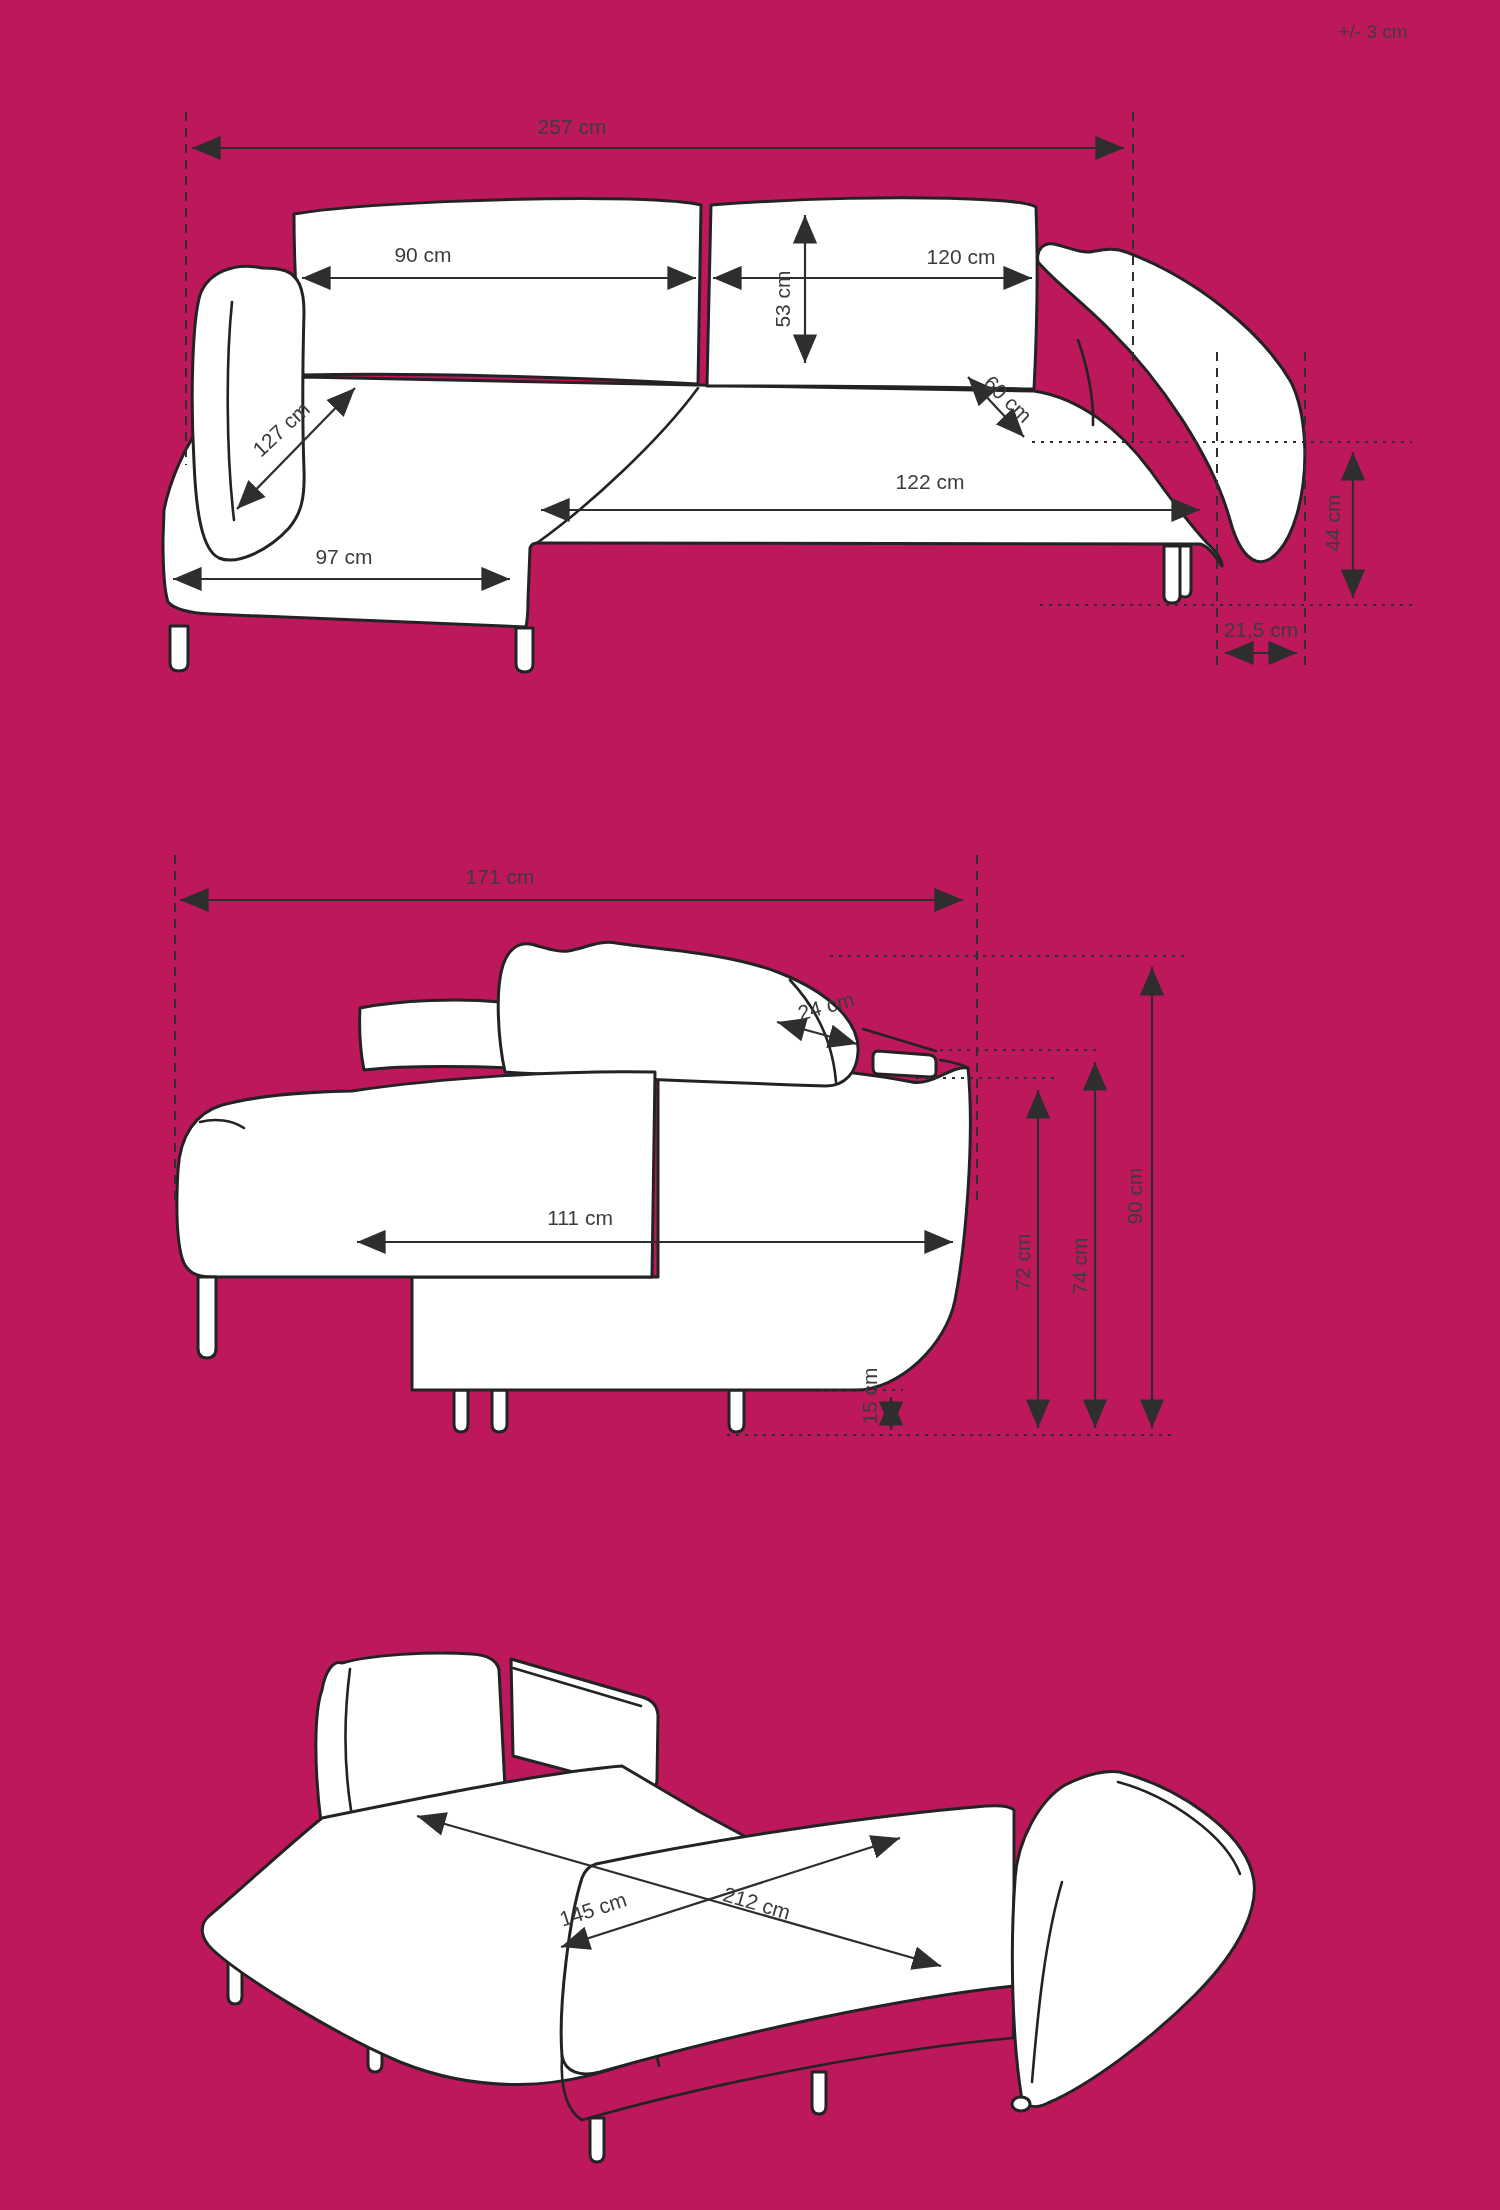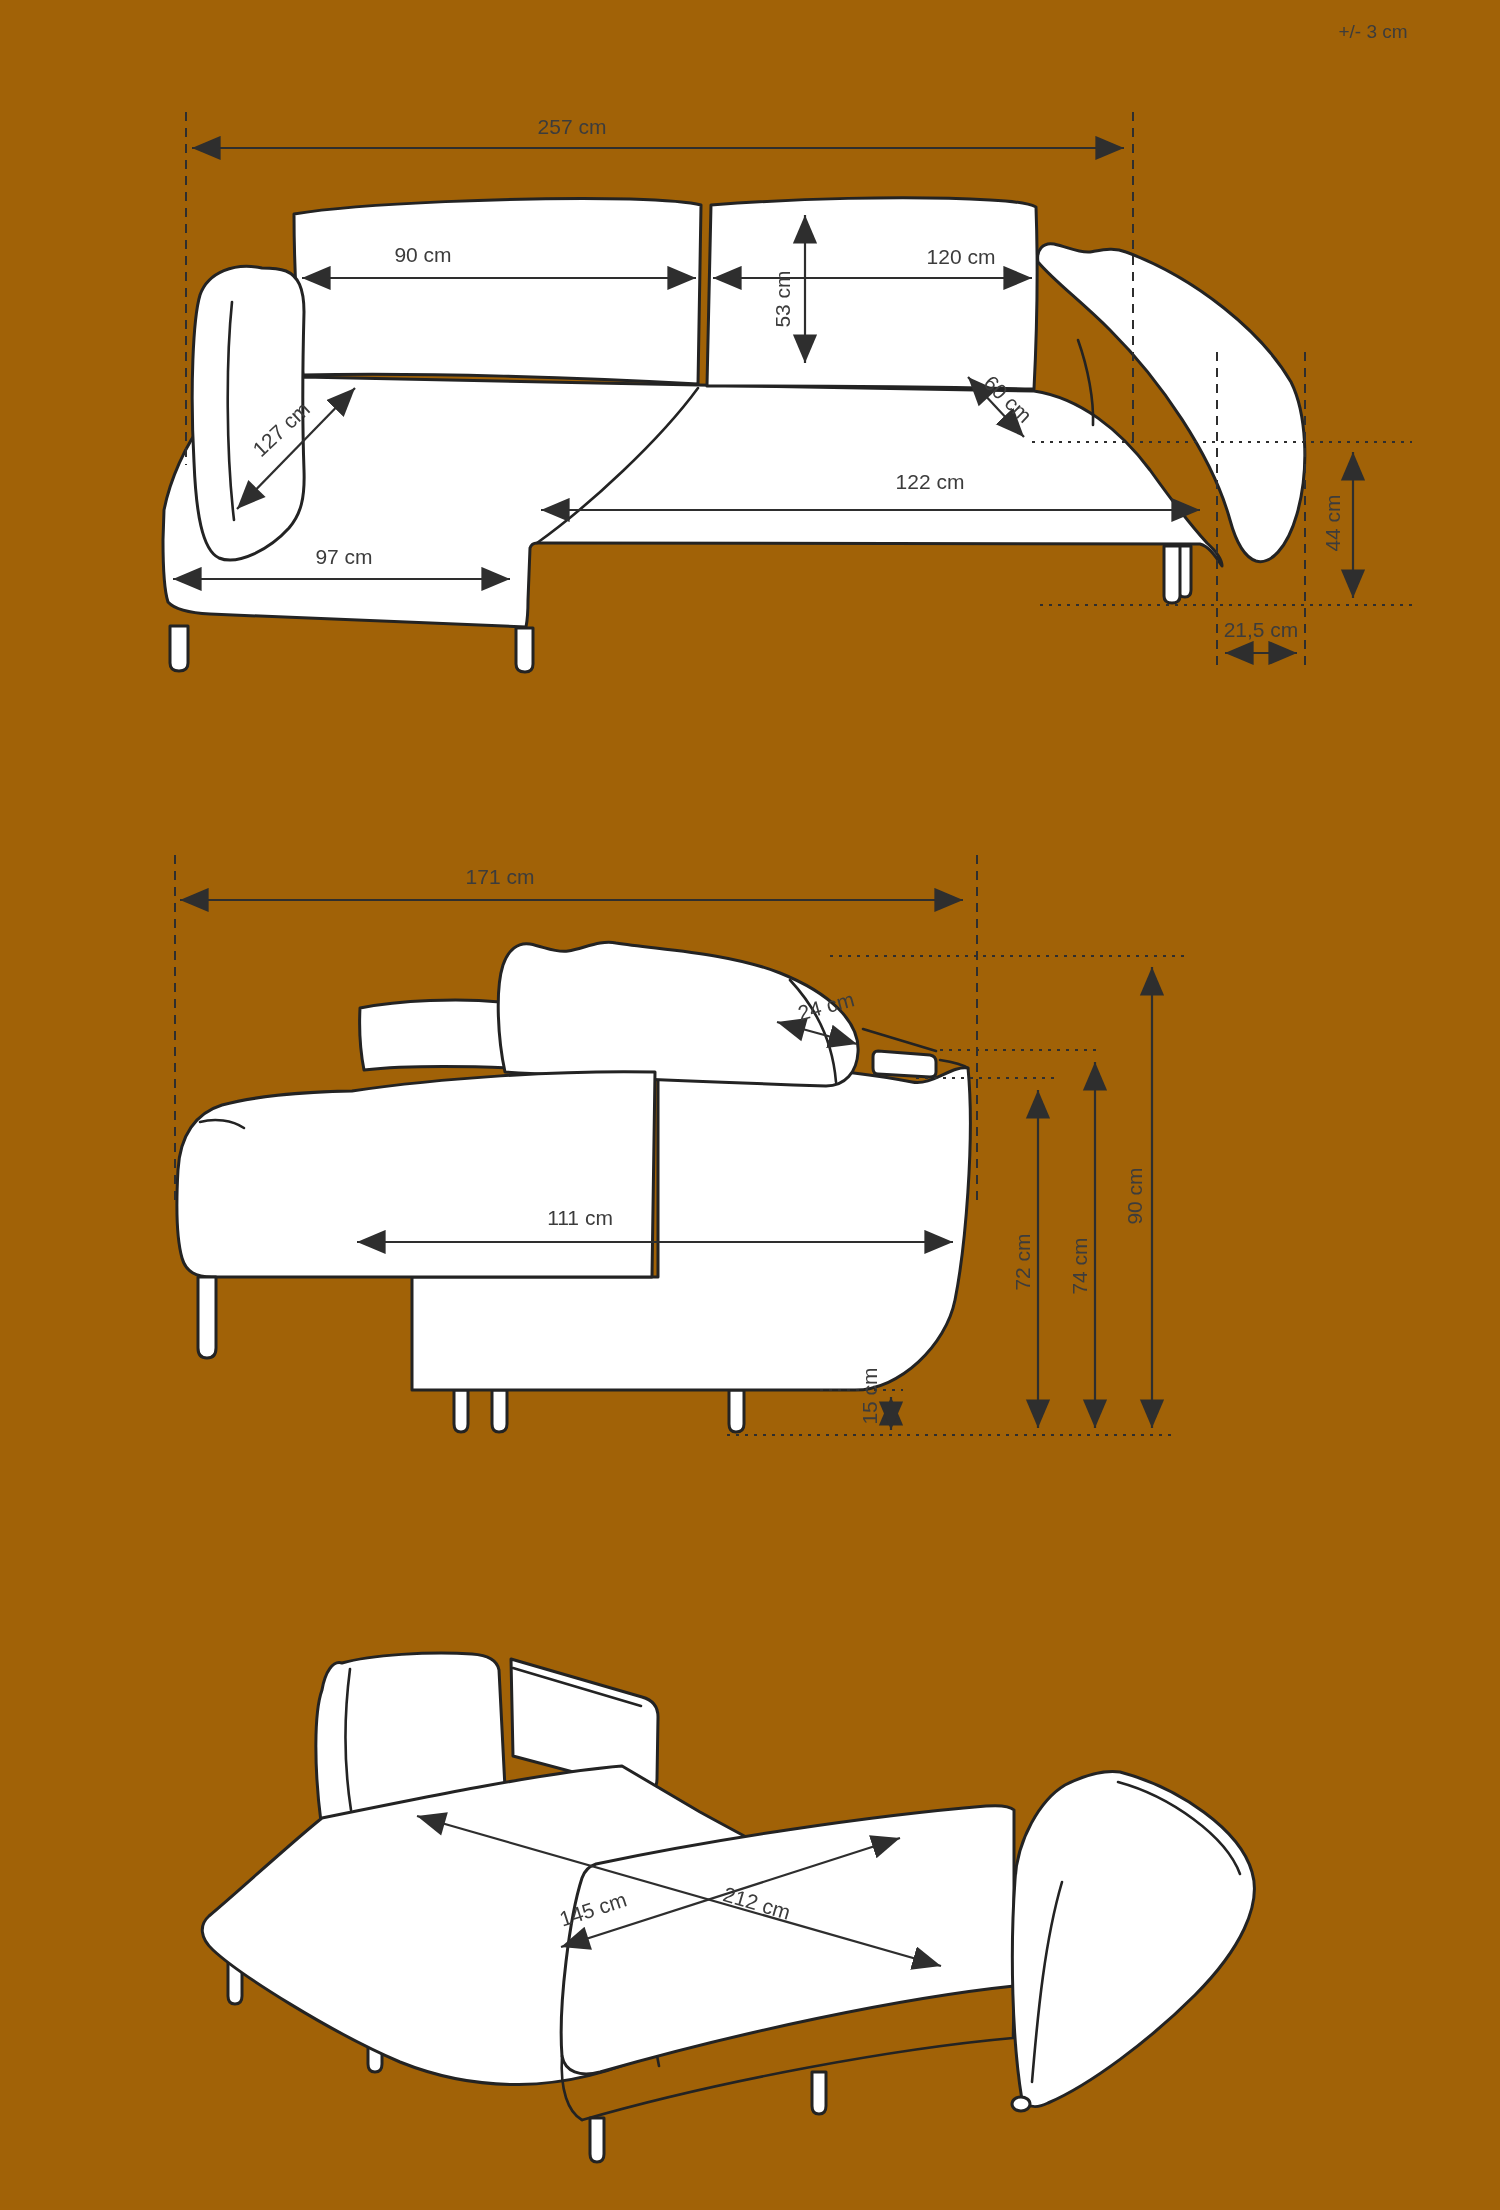--- a/index.html
+++ b/index.html
@@ -1,16 +1,16 @@
 <!DOCTYPE html>
 <html><head>
 <meta charset="utf-8">
 <style>
   html,body{margin:0;padding:0;background:#fff;}
-  #stage{position:relative;width:1500px;height:2210px;background:#a16207;overflow:hidden;}
+  #stage{position:relative;width:1500px;height:2210px;background:#be185d;overflow:hidden;}
   svg{position:absolute;left:0;top:0;}
   .o   { fill:#ffffff; stroke:#232323; stroke-width:3;   stroke-linejoin:round; stroke-linecap:round; }
   .c   { fill:none;    stroke:#232323; stroke-width:2.6; stroke-linecap:round; }
   .d   { fill:none;    stroke:#2e2e2e; stroke-width:2.2; }
   .dash{ fill:none;    stroke:#2e2e2e; stroke-width:2;   stroke-dasharray:9 7; }
   .dot { fill:none;    stroke:#2e2e2e; stroke-width:2;   stroke-dasharray:3 6; }
   text { font-family:"Liberation Sans", sans-serif; font-size:21px; fill:#3c3c3c;
          text-anchor:middle; dominant-baseline:central; }
   .tol { font-size:19px; }
 </style>

